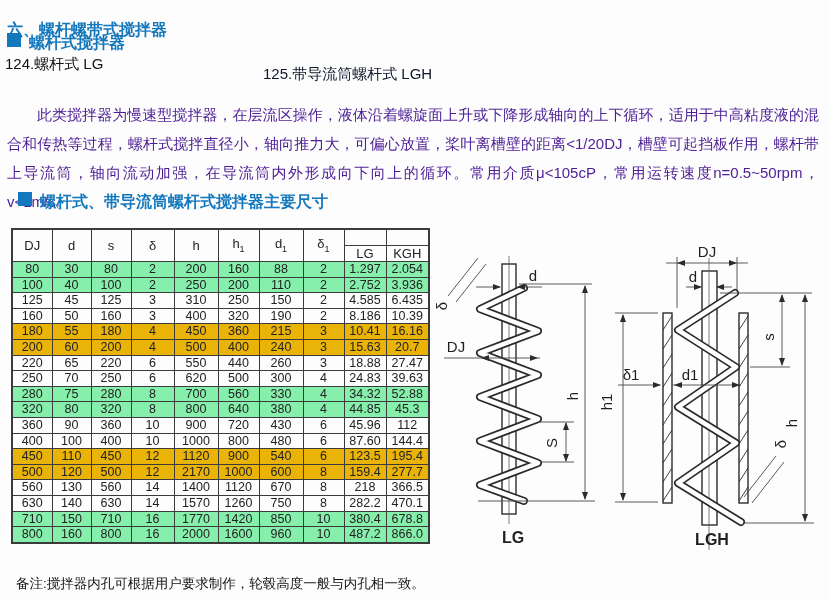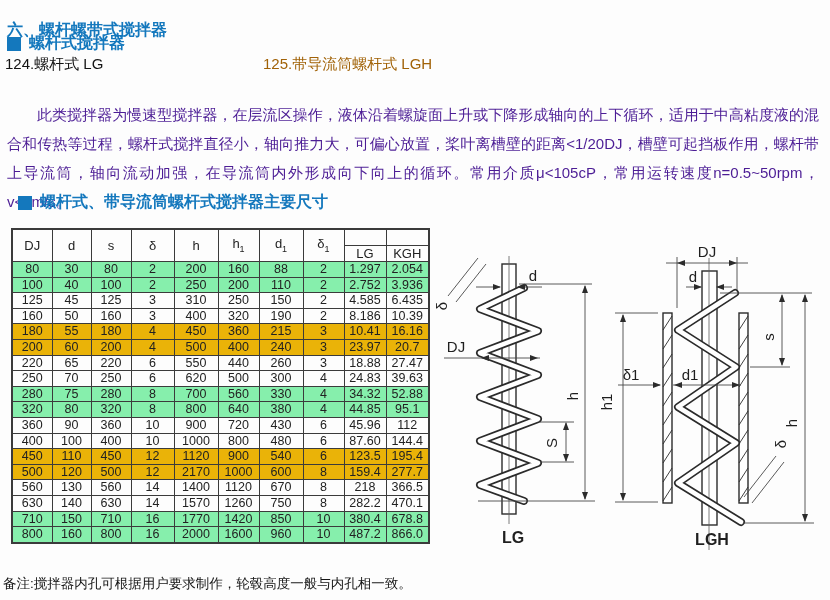--- a/index.html
+++ b/index.html
@@ -3,31 +3,31 @@
 <meta charset="utf-8">
 <style>
   html,body{margin:0;padding:0;}
   body{
     width:830px;height:600px;position:relative;overflow:hidden;
     background:#fdfdfd;color:#1a1a1a;
     font-family:"Liberation Sans","DejaVu Sans",sans-serif;
   }
   .abs{position:absolute;}
   .title1{left:7px;top:20px;font-size:16px;font-weight:bold;color:#1478bd;}
-  .sectionrow{display:flex;align-items:center;gap:8px;font-size:16px;font-weight:bold;color:#1478bd;}
+  .sectionrow{display:flex;align-items:flex-start;gap:8px;font-size:16px;font-weight:bold;color:#1478bd;}
   .section1{left:7px;top:33px;}
   .section2{left:7px;top:192px;padding-left:11px;}
   .bullet{width:14px;height:14px;background:#1478bd;display:inline-block;flex:0 0 auto;}
   .item-lg{left:5px;top:55px;font-size:15px;color:#141414;}
-  .item-lgh{left:263px;top:55px;font-size:15px;color:#a16207;}
+  .item-lgh{left:263px;top:65px;font-size:15px;color:#0f172a;}
   .intro{
     left:7px;top:84px;width:812px;font-size:15px;line-height:29px;
     text-align:justify;text-indent:2em;color:#4c1d95;margin-top:16px;
   }
-  .note{left:3px;top:575px;font-size:13.5px;color:#141414;}
+  .note{left:16px;top:575px;font-size:13.5px;color:#141414;}
 
   table.dims{
     position:absolute;left:11px;top:228px;width:417px;
     border-collapse:collapse;table-layout:fixed;
     font-size:12.5px;color:#222;
     border:2px solid #3b3b3b;
   }
   table.dims th,table.dims td{
     border:1px solid #3b3b3b;text-align:center;vertical-align:middle;
     padding:0;line-height:1;overflow:hidden;white-space:nowrap;
@@ -164,21 +164,21 @@
       </tr>
       <tr class="band-yellow">
         <td>200</td>
         <td>60</td>
         <td>200</td>
         <td>4</td>
         <td>500</td>
         <td>400</td>
         <td>240</td>
         <td>3</td>
-        <td>23.97</td>
+        <td>15.63</td>
         <td>20.7</td>
       </tr>
       <tr class="band-white">
         <td>220</td>
         <td>65</td>
         <td>220</td>
         <td>6</td>
         <td>550</td>
         <td>440</td>
         <td>260</td>
@@ -213,21 +213,21 @@
       <tr class="band-cyan">
         <td>320</td>
         <td>80</td>
         <td>320</td>
         <td>8</td>
         <td>800</td>
         <td>640</td>
         <td>380</td>
         <td>4</td>
         <td>44.85</td>
-        <td>95.1</td>
+        <td>45.3</td>
       </tr>
       <tr class="band-white">
         <td>360</td>
         <td>90</td>
         <td>360</td>
         <td>10</td>
         <td>900</td>
         <td>720</td>
         <td>430</td>
         <td>6</td>

